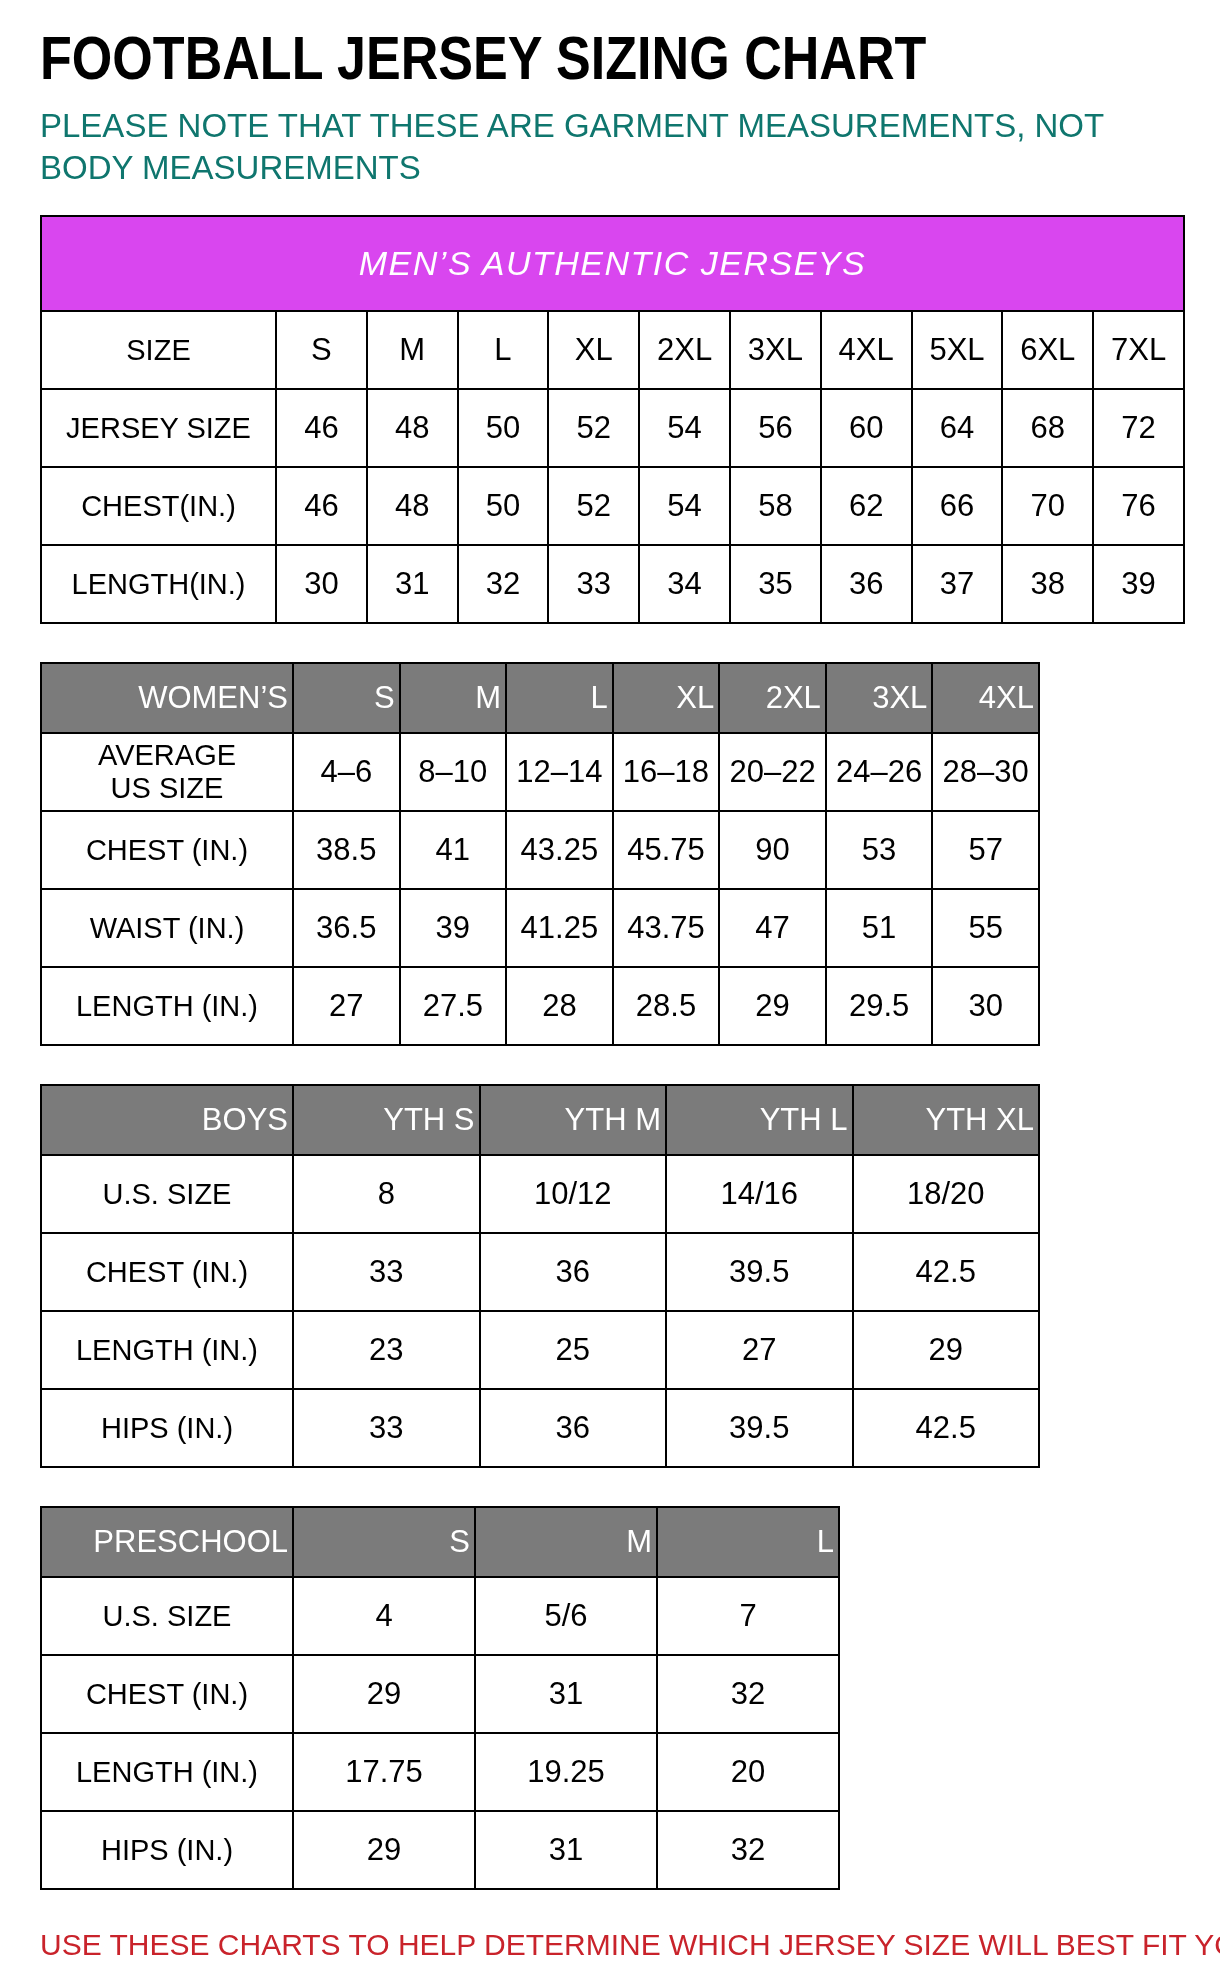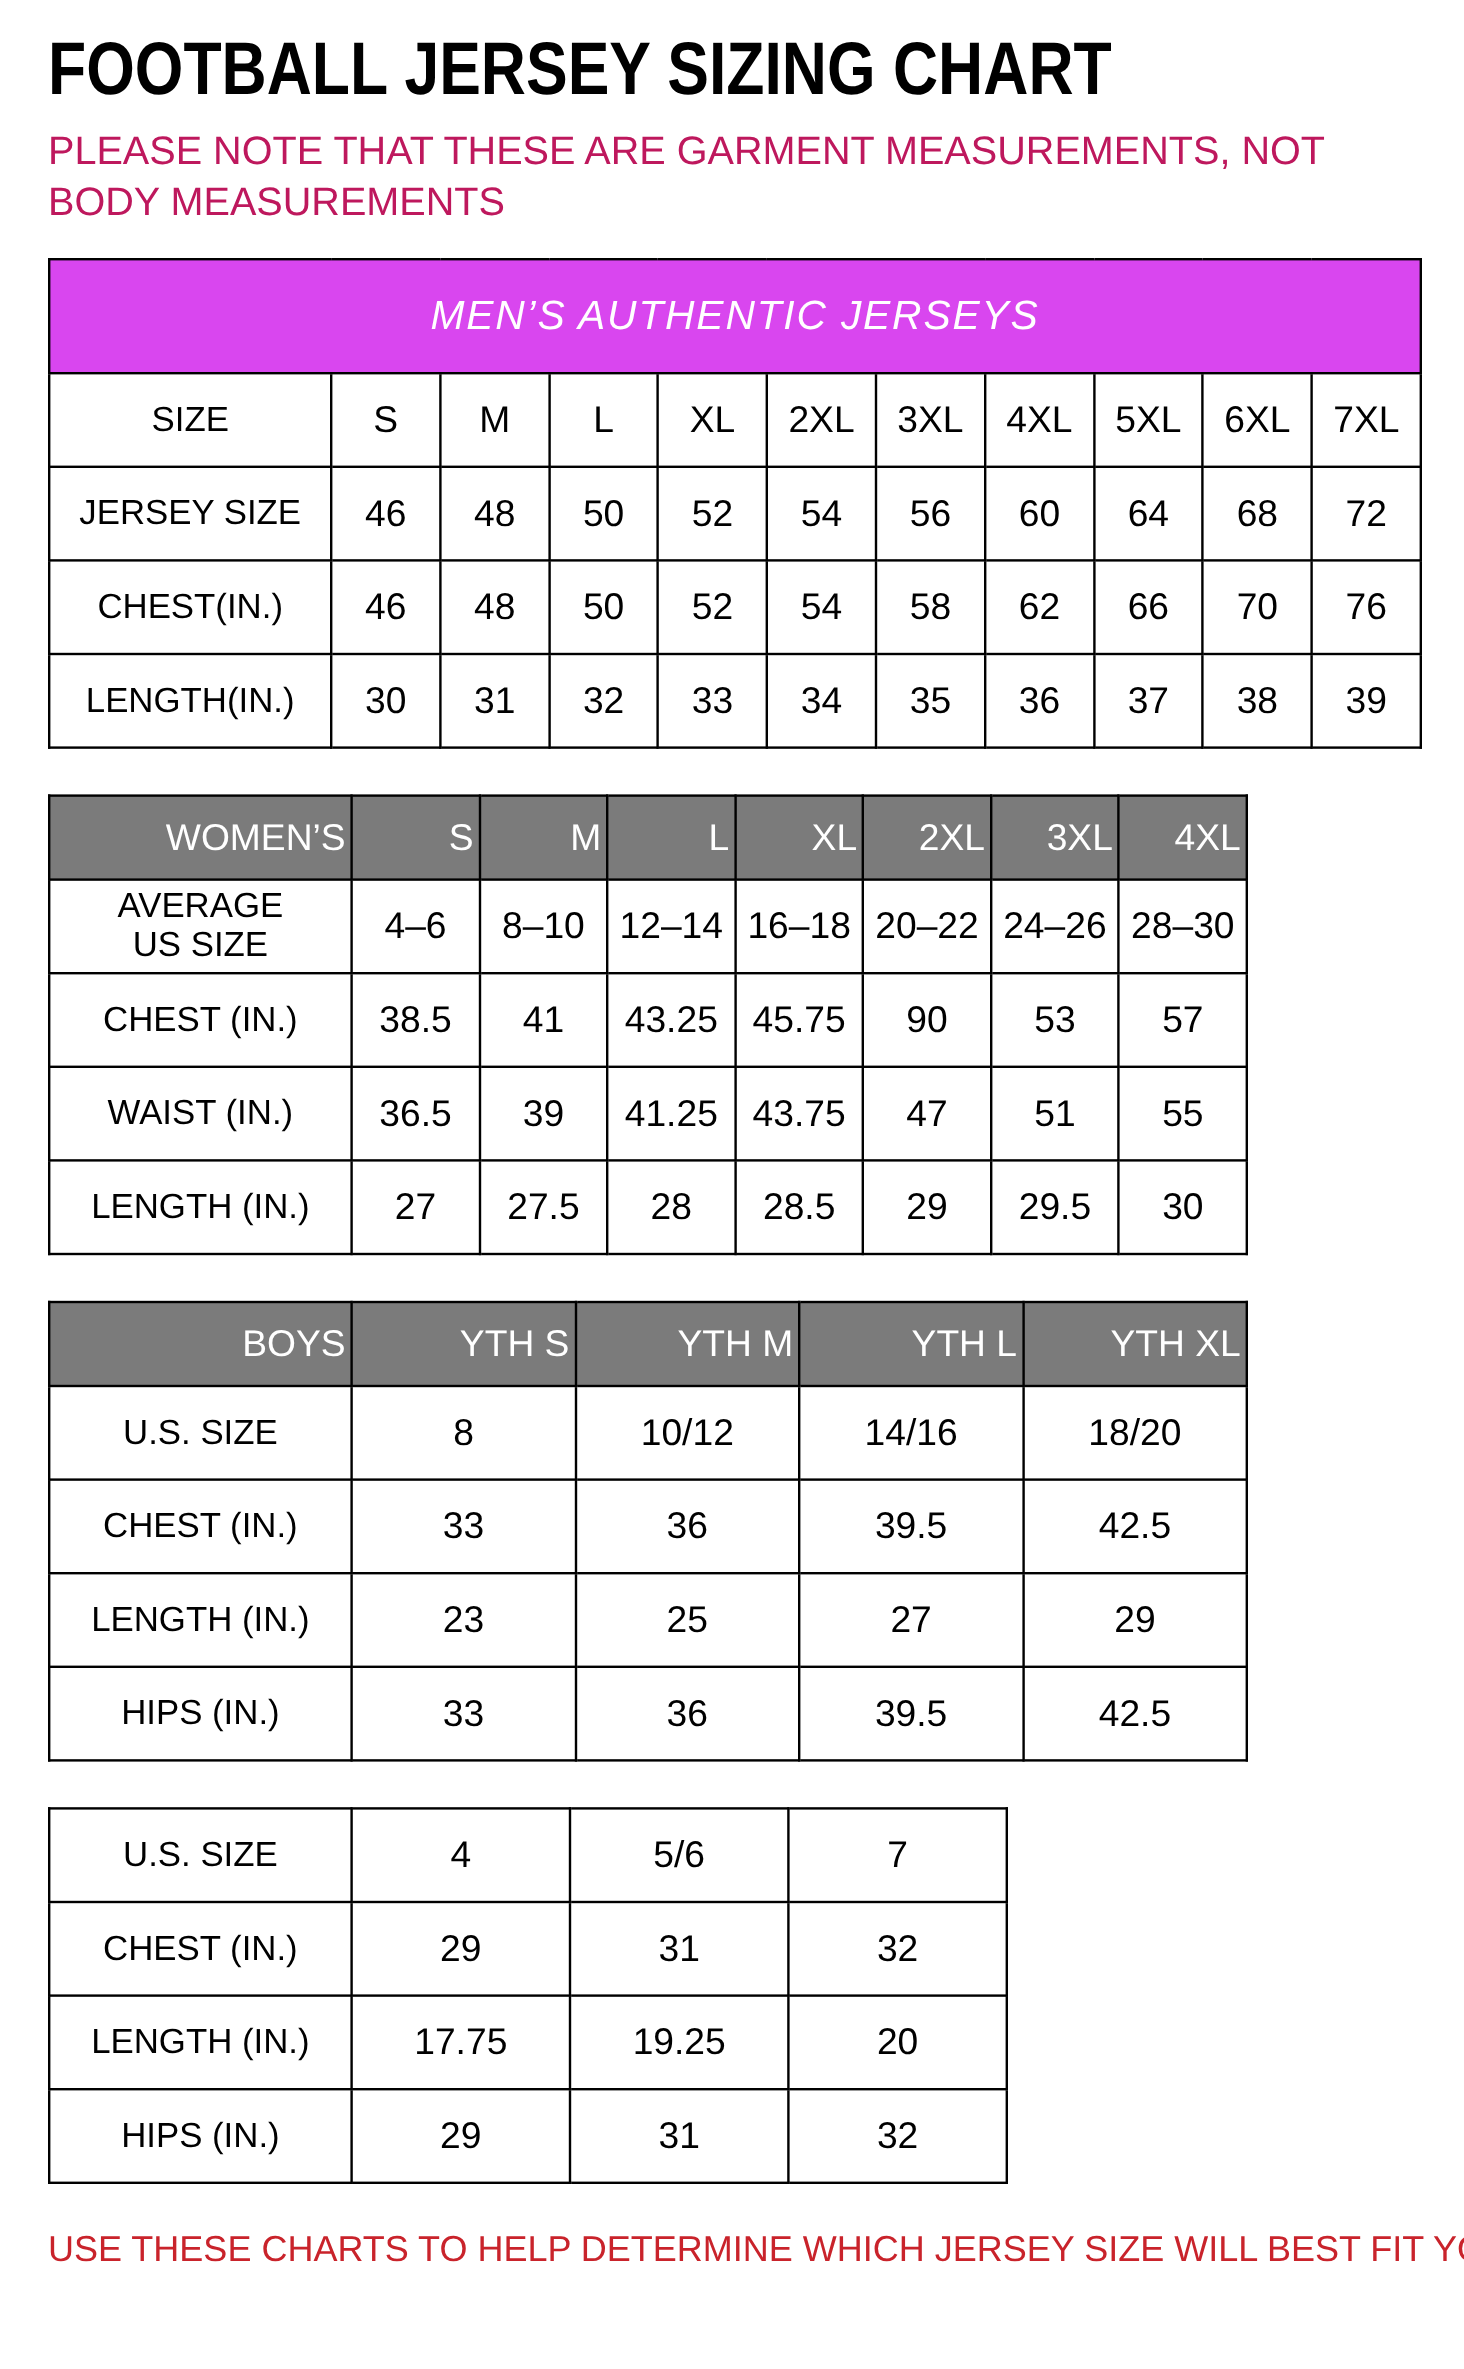--- a/index.html
+++ b/index.html
@@ -18,21 +18,21 @@
     font-size: 62px;
     font-weight: bold;
     white-space: nowrap;
     display: inline-block;
     transform: scaleX(0.84);
     transform-origin: left center;
     letter-spacing: 0px;
   }
 
   .note {
-    color: #be185d;
+    color: #0f766e;
     font-size: 33px;
     line-height: 1.28;
     max-width: 1080px;
     margin: 0 0 26px 0;
   }
 
   table {
     border-collapse: collapse;
     table-layout: fixed;
     margin: 0 0 38px 0;
@@ -261,20 +261,26 @@
   </table>
 
   
   <table class="preschool">
     <colgroup>
         <col class="lblcol">
         <col span="3">
       </colgroup>
     <tbody>
       <tr>
+        <th class="hdr lbl">PRESCHOOL</th>
+        <th class="hdr">S</th>
+        <th class="hdr">M</th>
+        <th class="hdr">L</th>
+      </tr>
+      <tr>
         <td class="lbl">U.S. SIZE</td>
         <td>4</td>
         <td>5/6</td>
         <td>7</td>
       </tr>
       <tr>
         <td class="lbl">CHEST (IN.)</td>
         <td>29</td>
         <td>31</td>
         <td>32</td>

